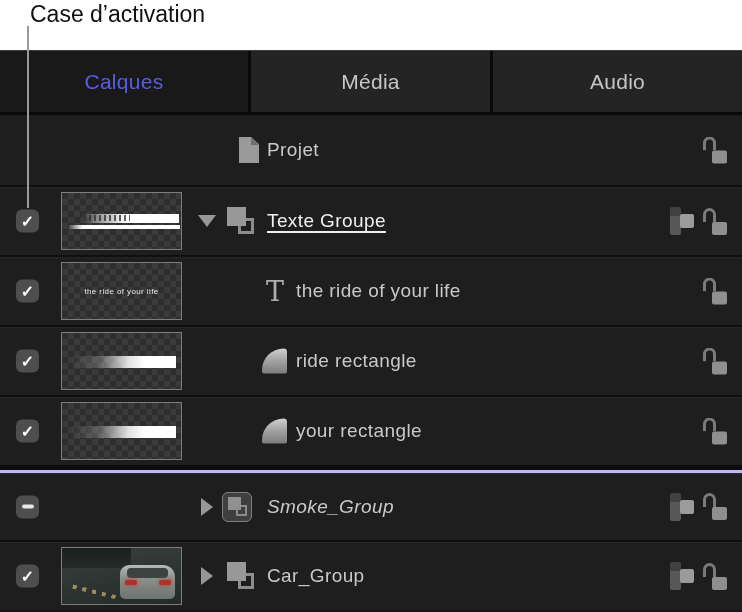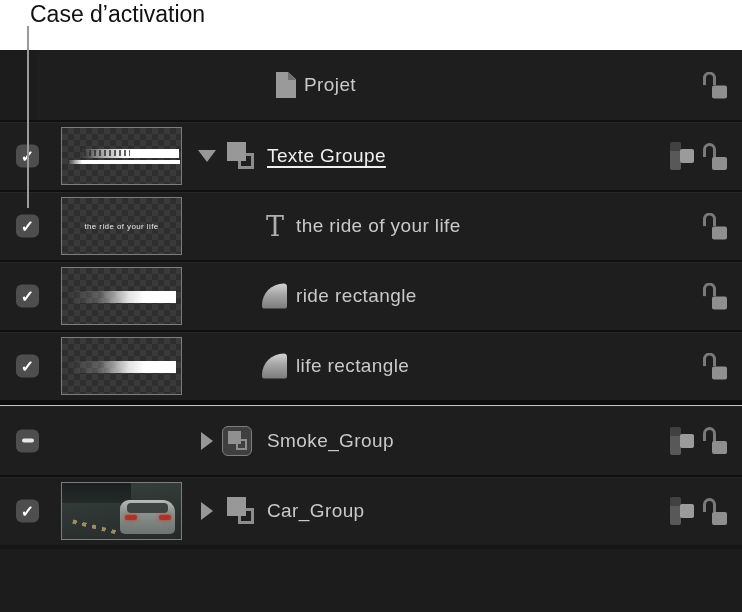--- a/index.html
+++ b/index.html
@@ -17,23 +17,23 @@
   .tabbar { display:flex; height:65px; border-top:1px solid #3c3c3c; border-bottom:3px solid #0a0a0a; background:#191919; }
   .tab { display:flex; align-items:center; justify-content:center; font-size:21px; color:#c6c6c6; letter-spacing:.3px; cursor:default; }
   .tab.selected { background:#191919; color:#5a5ce4; }
   .tab.plain { background:#242424; border-left:3px solid #0a0a0a; }
   .tab-calques { width:248px; }
   .tab-media { width:242px; }
   .tab-audio { flex:1; }
 
   
   .row { position:relative; height:70px; background:#1e1e1e; border-top:2px solid #0f0f0f; box-shadow:inset 0 1px 0 rgba(255,255,255,.045); }
-  .row.first { border-top:none; box-shadow:none;margin-left:37px; }
+  .row.first { border-top:none; box-shadow:none; }
   .group-sep { height:5px; background:#0d0d0d; }
-  .row.after-sep { border-top:1px solid #c4b5fd; }
+  .row.after-sep { border-top:3px solid #c4b5fd;font-style:italic; }
   .bottom-fill { height:4px; background:#161616; }
 
   .vcenter { position:absolute; top:50%; transform:translateY(-50%); }
 
   
   .checkbox { left:16px; width:23px; height:23px; background:#4e4e4e; border-radius:6px;
               display:flex; align-items:center; justify-content:center; }
   .checkbox .check { color:#fff; font-size:16px; font-weight:bold; line-height:1; }
   .checkbox .dash { width:12px; height:4px; background:#e8e8e8; border-radius:2px; }
 
@@ -106,20 +106,25 @@
 </head>
 <body>
 
 <div class="stage">
 
   <div class="callout-label">Case d’activation</div>
   <div class="callout-line"></div>
 
   <div class="panel">
 
+    <div class="tabbar">
+      <div class="tab selected tab-calques">Calques</div>
+      <div class="tab plain tab-media">Média</div>
+      <div class="tab plain tab-audio">Audio</div>
+    </div>
 
     <div class="row first">
       <div class="doc-icon vcenter">
           <div class="doc-fold"></div>
         </div>
       <div class="row-label lbl-group">Projet</div>
       <div class="right-icons">
         <div class="lock">
             <div class="shackle"></div>
             <div class="body"></div>
@@ -191,21 +196,21 @@
     </div>
 
     <div class="row">
       <div class="checkbox vcenter">
           <span class="check">✓</span>
         </div>
       <div class="thumb vcenter">
           <div class="rect-bar"></div>
         </div>
       <div class="shape-icon vcenter"></div>
-      <div class="row-label lbl-leaf">life rectangle</div>
+      <div class="row-label lbl-leaf">your rectangle</div>
       <div class="right-icons">
         <div class="lock">
             <div class="shackle"></div>
             <div class="body"></div>
           </div>
       </div>
     </div>
 
     <div class="group-sep"></div>
 

